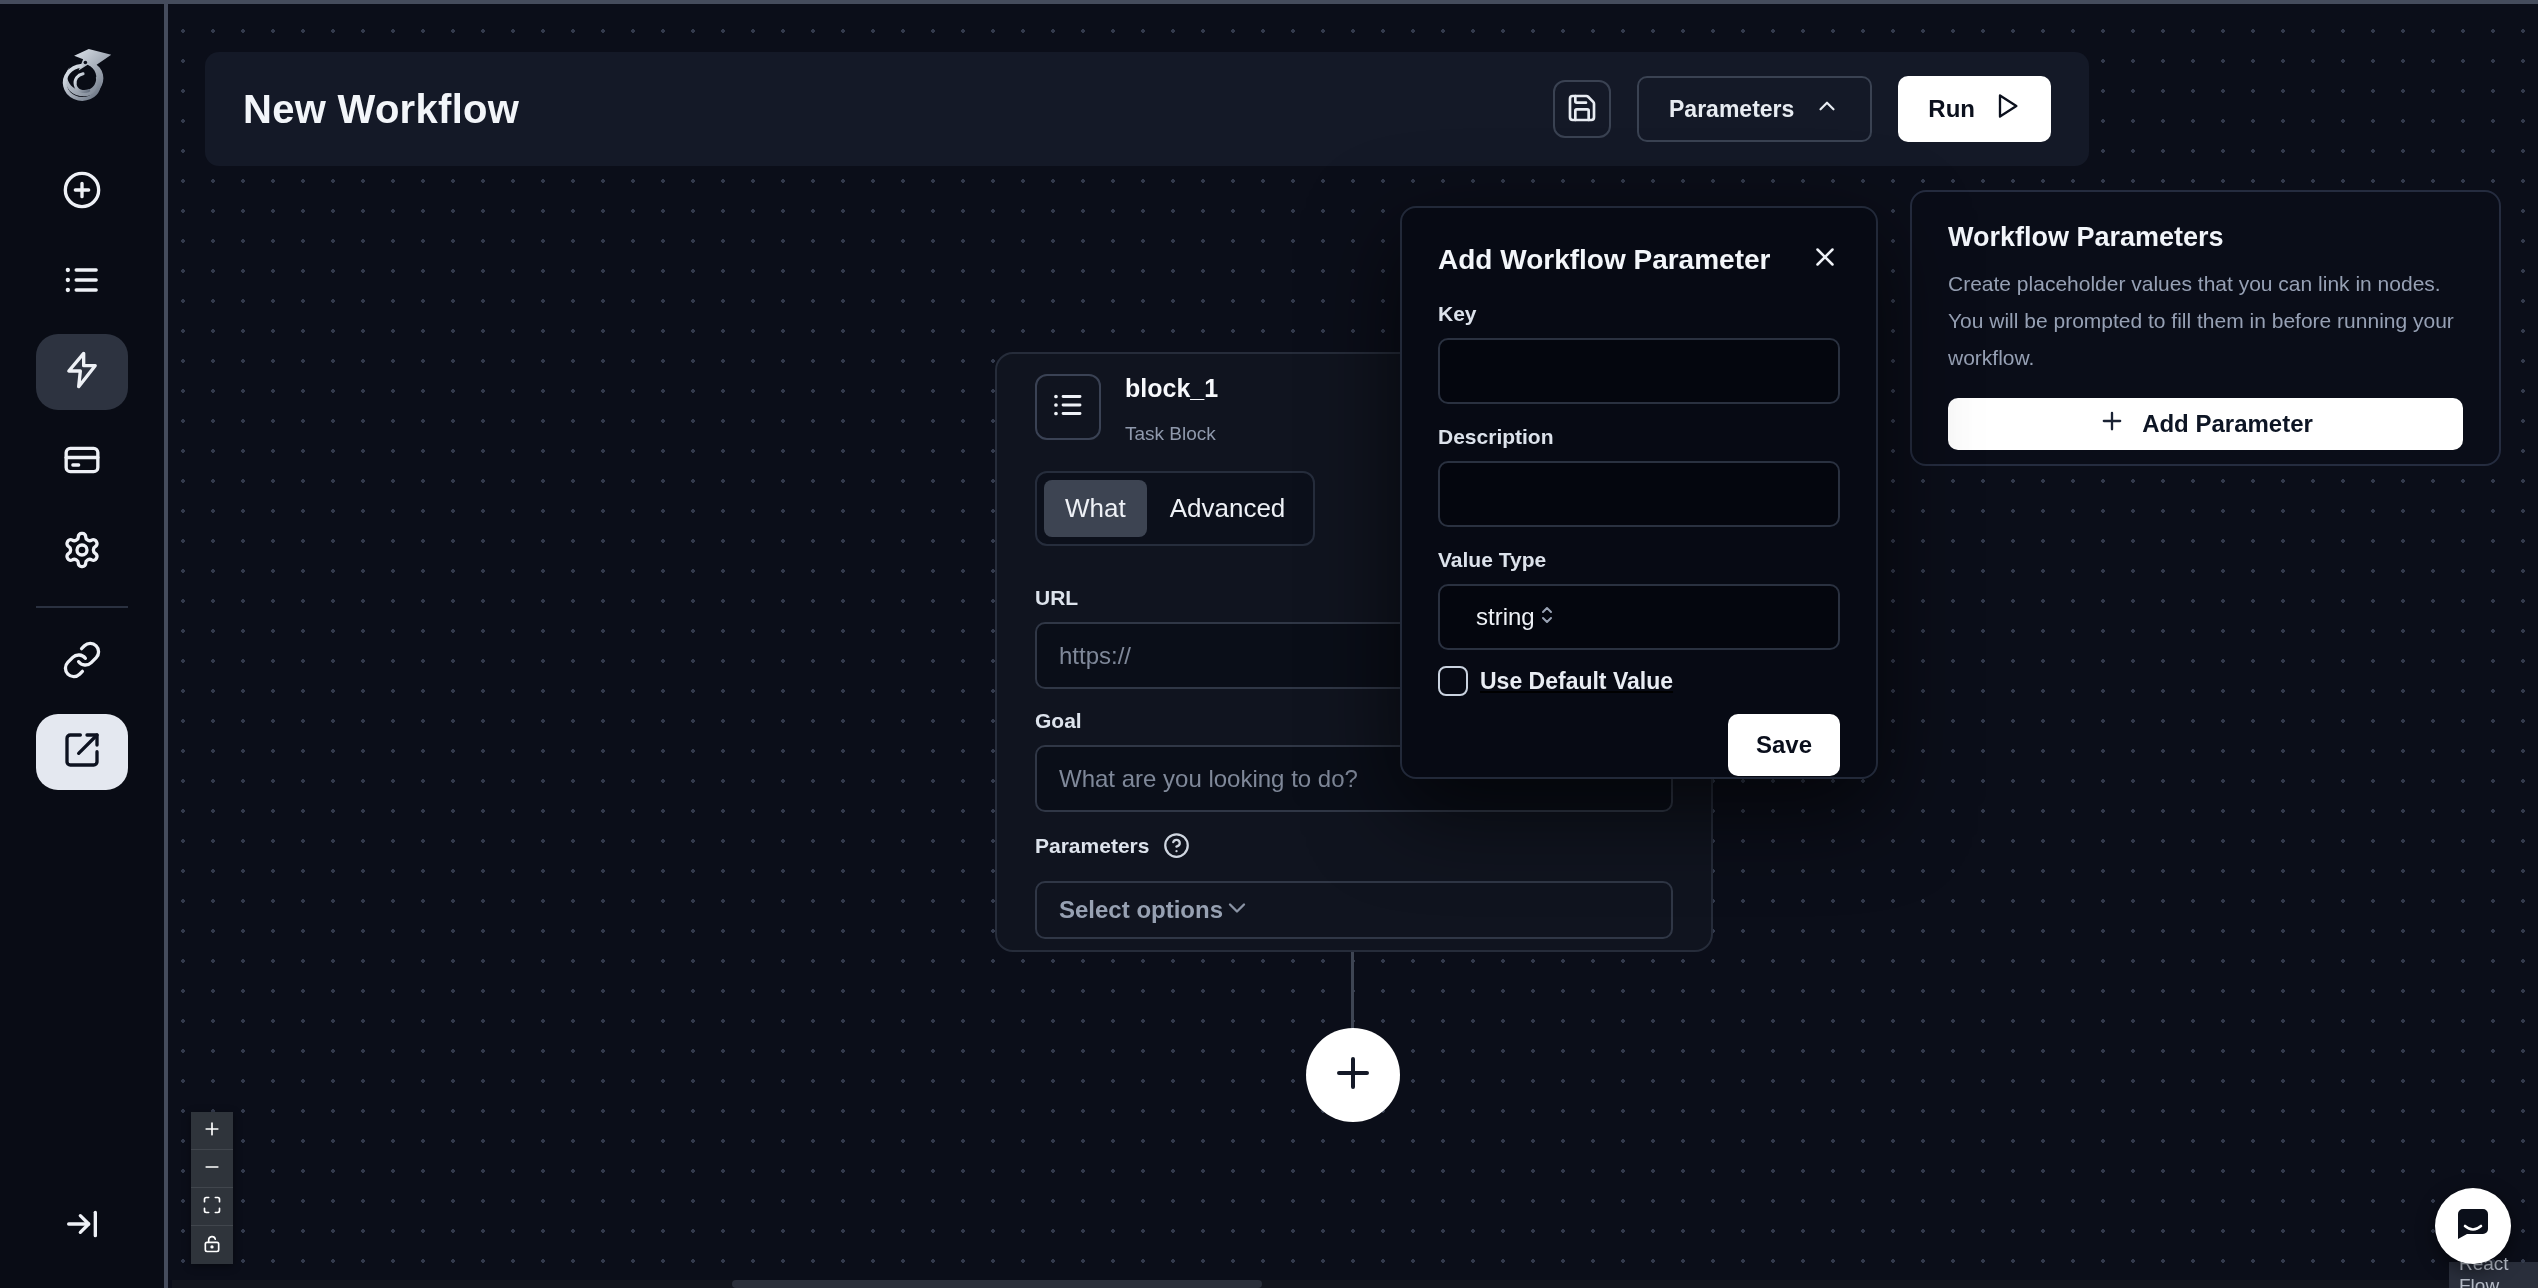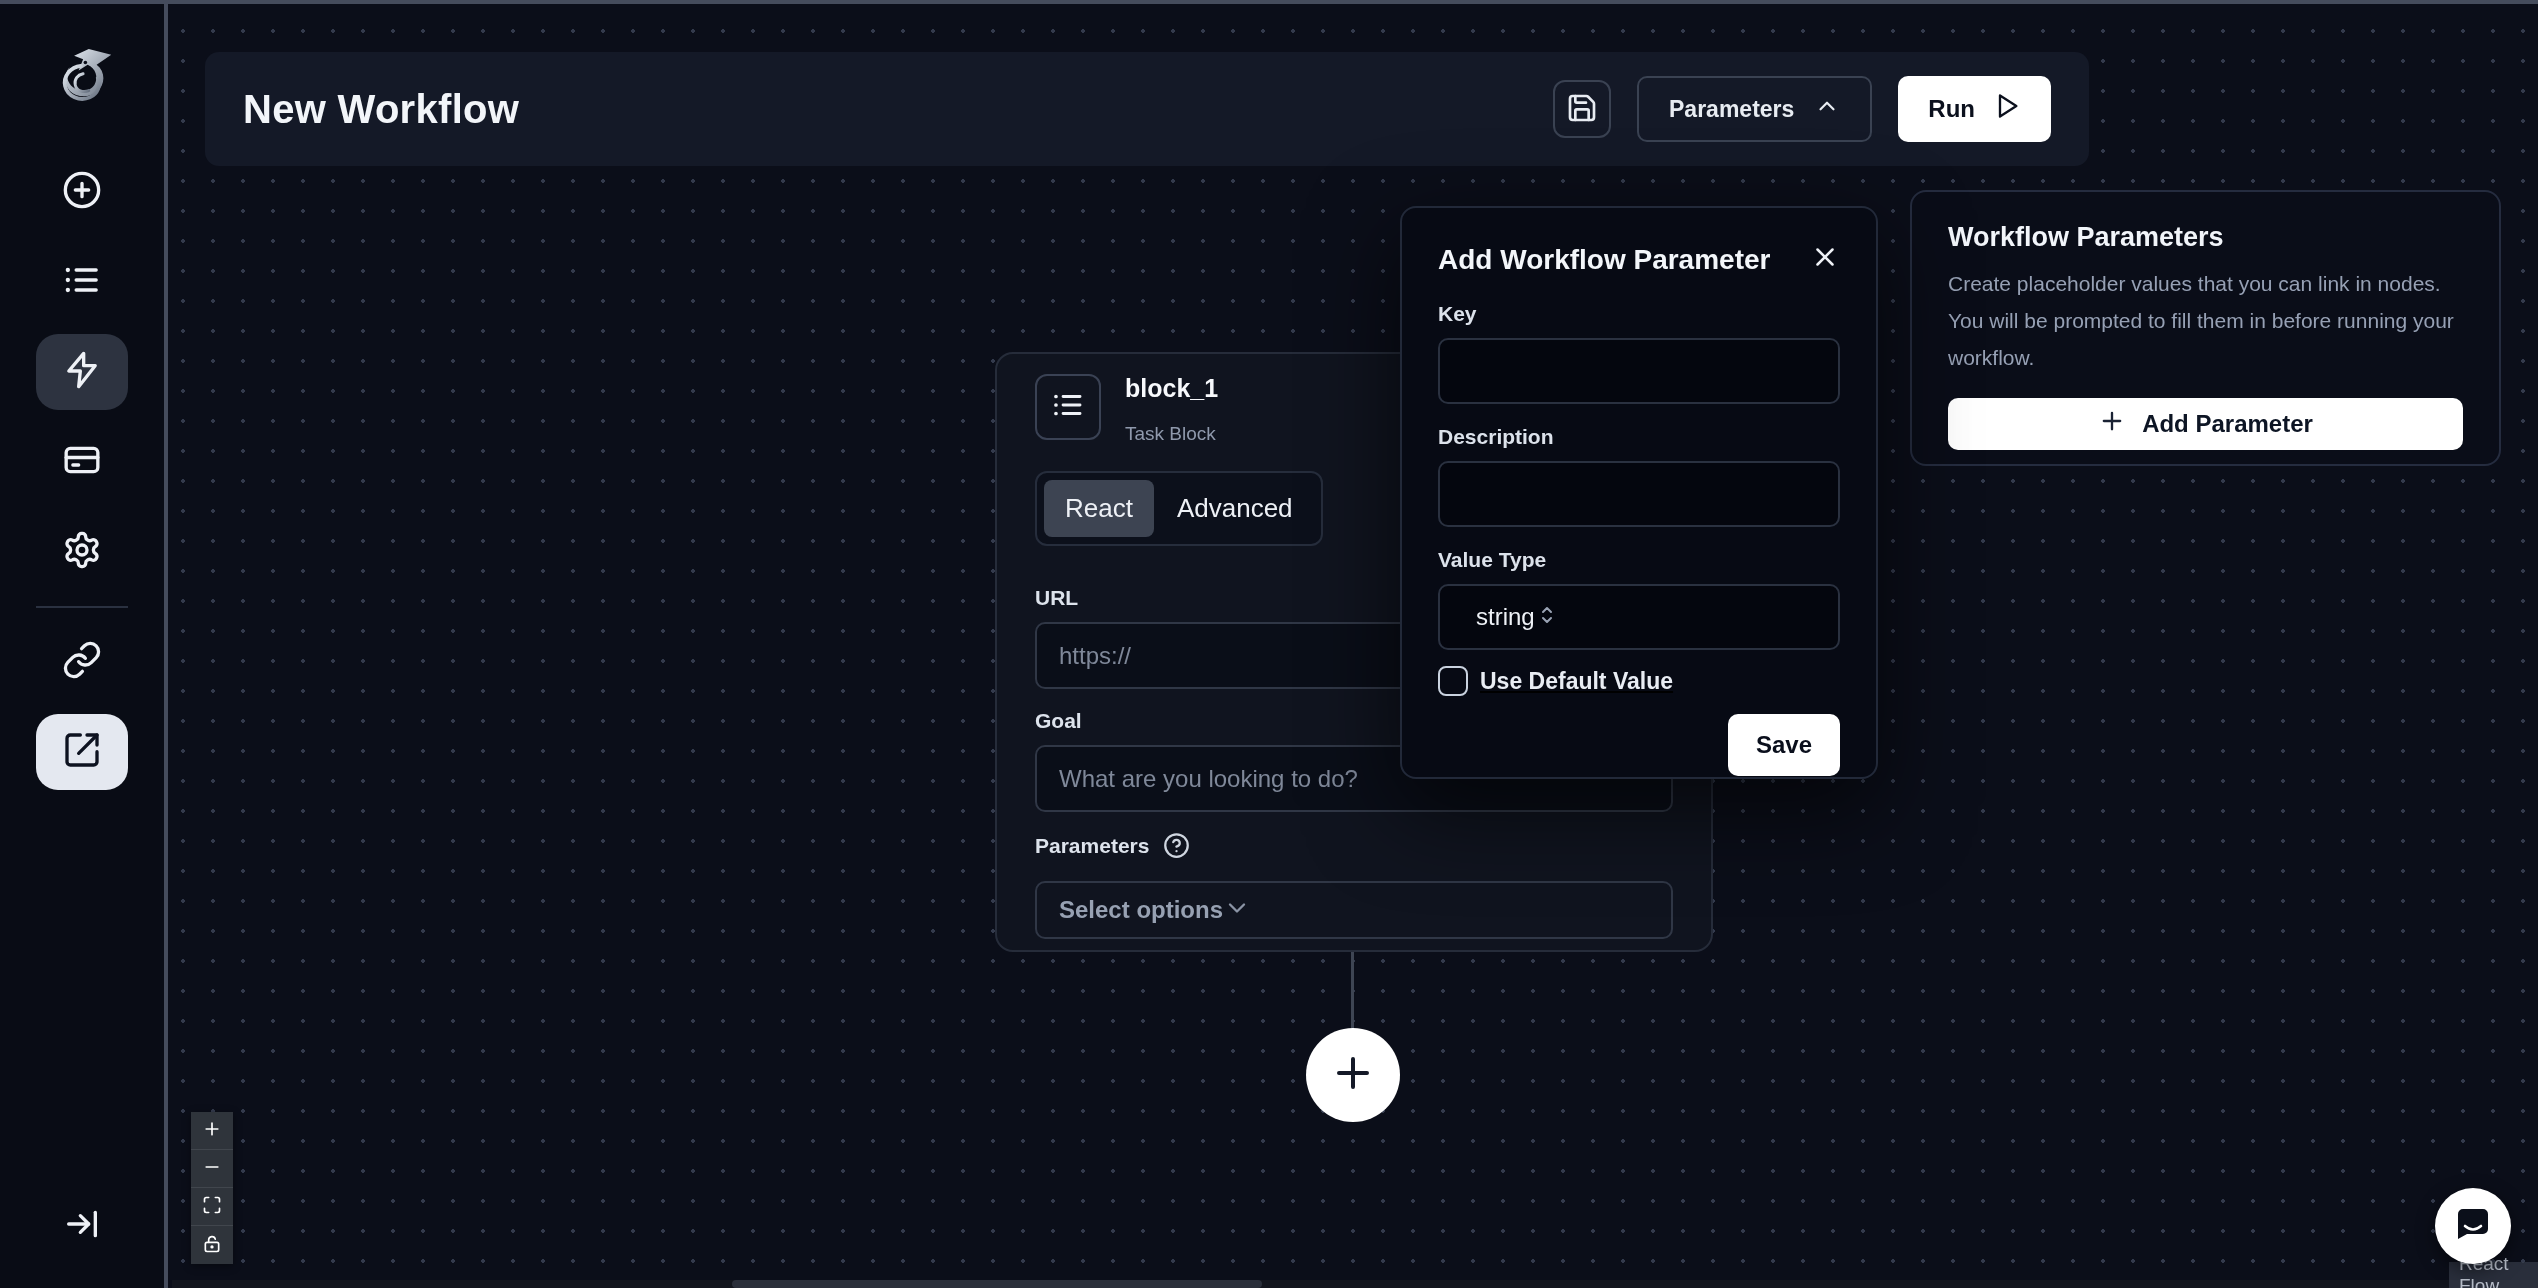--- a/index.html
+++ b/index.html
@@ -331,21 +331,21 @@
               </svg>
           </span>
         </div>
         <div>
           <div class="block-name">block_1</div>
           <div class="block-type">Task Block</div>
         </div>
       </div>
 
       <div class="tabs">
-        <div class="tab active">React</div>
+        <div class="tab active">What</div>
         <div class="tab">Advanced</div>
       </div>
 
       <div class="field-label mt40">URL</div>
       <input class="text-input" type="text" placeholder="https://" style="">
 
       <div class="field-label mt20">Goal</div>
       <input class="text-input" type="text" placeholder="What are you looking to do?" style="">
 
       <div class="label-row">

